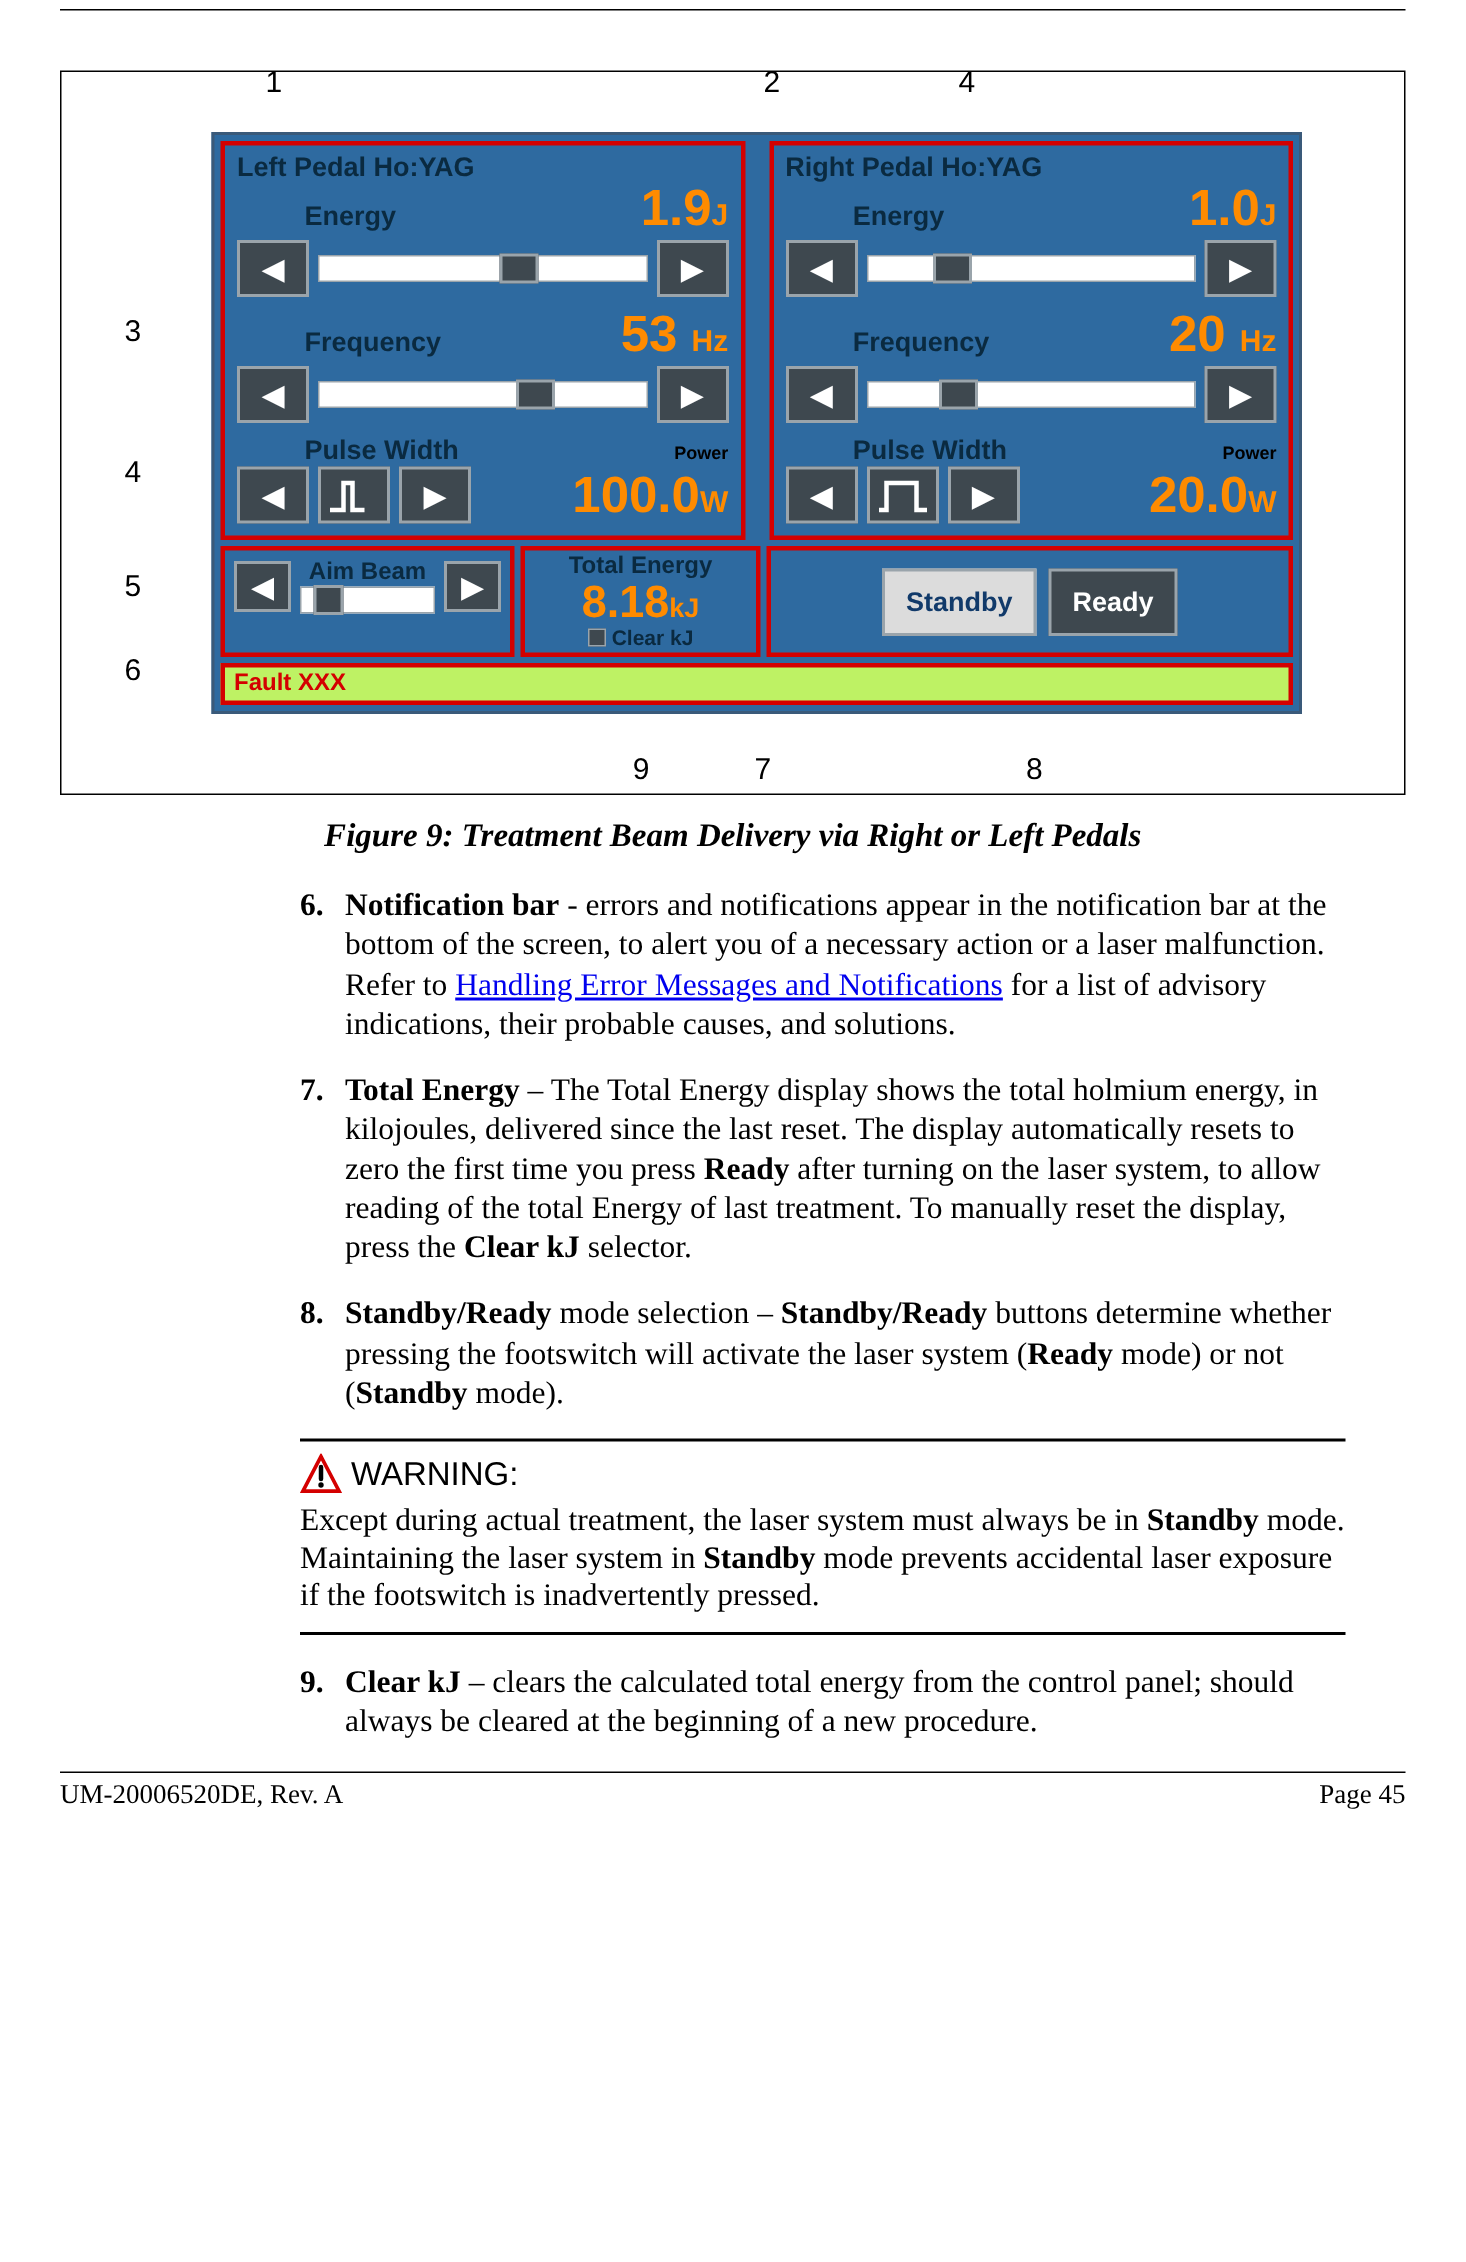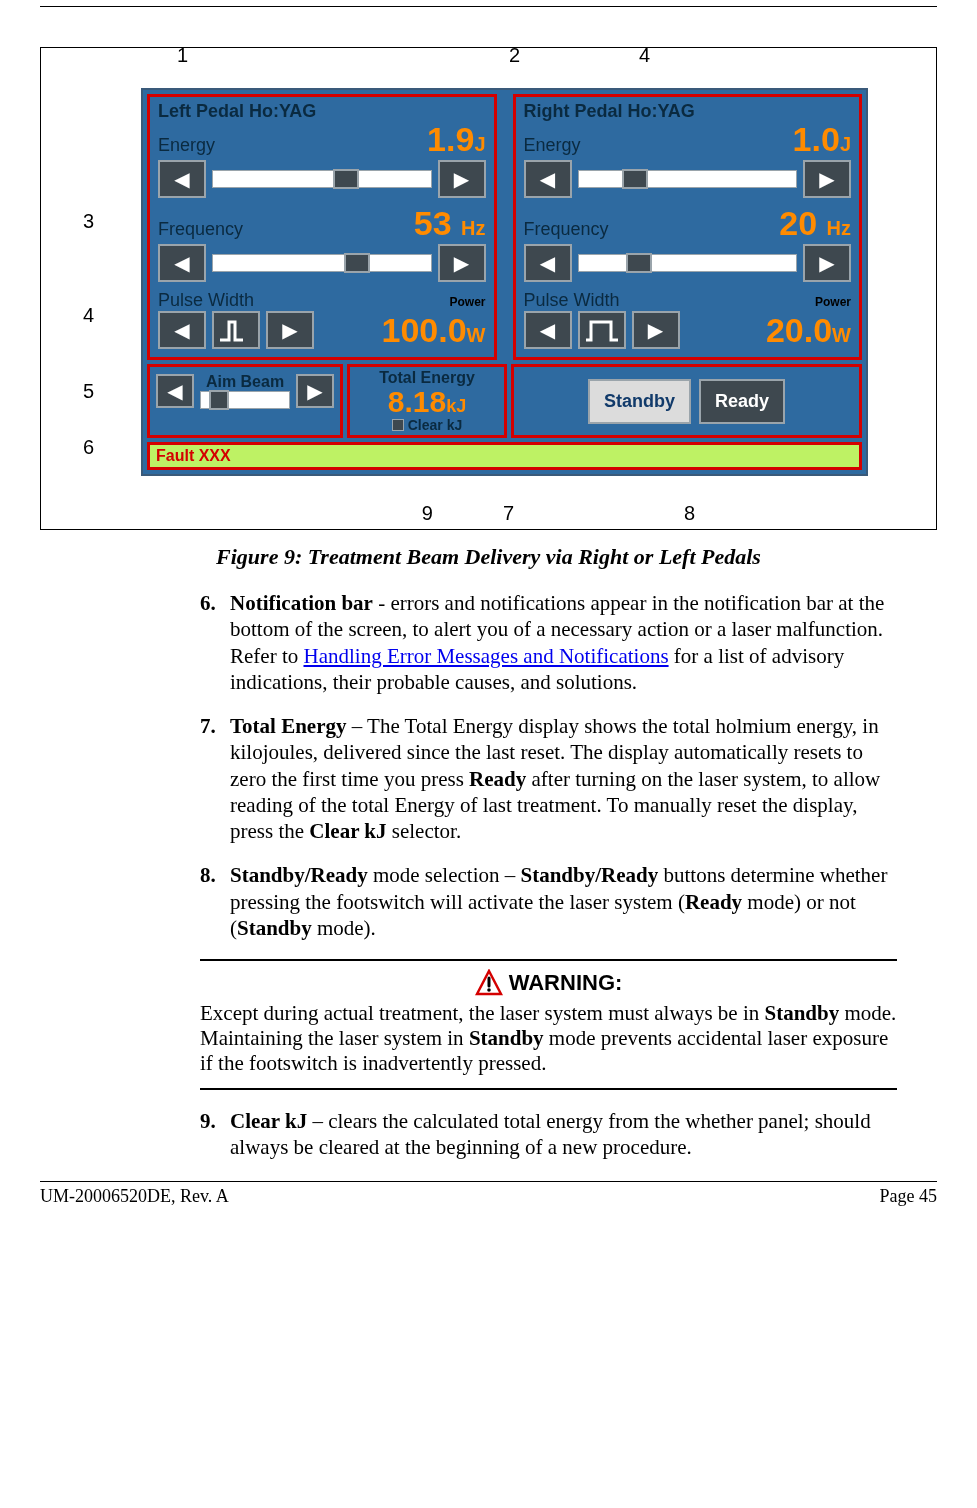--- a/index.html
+++ b/index.html
@@ -58,21 +58,21 @@
   .panel-title {
     color: #0a2a40;
     font-weight: bold;
     font-size: 18px;
   }
   .param-row {
     display: flex;
     justify-content: space-between;
     align-items: baseline;
   }
-  .param-label { color: #0a2a40; font-weight: normal; font-size: 18px; }
+  .param-label { color: #0a2a40; font-weight: bold; font-size: 18px; margin-left: 45px; }
   .param-value { color: #ff8b00; font-weight: bold; font-size: 34px; line-height: 1; }
   .param-value .unit { font-size: 20px; }
   .adj-row {
     display: flex;
     align-items: center;
     gap: 6px;
     margin: 4px 0 8px 0;
   }
   .arrow-btn {
     width: 48px; height: 38px;
@@ -208,27 +208,26 @@
 
   .warn-wrap {
     margin: 0 40px 18px 160px;
     border-top: 2px solid #000;
     border-bottom: 2px solid #000;
     padding: 8px 0 12px 0;
     font-size: 21px;
   }
   .warn-head {
     font-family: Arial, Helvetica, sans-serif;
-    font-weight: bold;
+    font-weight: normal;
     font-size: 22px;
     display:flex;
     align-items:center;
     gap:6px;
     margin-bottom: 4px;
-    justify-content: center;
   }
   .warn-icon {
     width:28px; height:28px;
     display:inline-flex; align-items:center; justify-content:center;
   }
 
   .footer {
     display:flex;
     justify-content: space-between;
     font-size: 18px;
@@ -419,21 +418,21 @@
     </div>
     <div>
       <span>Except during actual treatment, the laser system must always be in </span><b>Standby</b><span> mode. Maintaining the laser system in </span><b>Standby</b><span> mode prevents accidental laser exposure if the footswitch is inadvertently pressed.</span>
     </div>
   </div>
 
   <div class="body-list">
     <div class="item">
       <span class="item-num">9.</span>
       <span class="item-body">
-        <b>Clear kJ</b><span> – clears the calculated total energy from the whether panel; should always be cleared at the beginning of a new procedure.</span>
+        <b>Clear kJ</b><span> – clears the calculated total energy from the control panel; should always be cleared at the beginning of a new procedure.</span>
       </span>
     </div>
   </div>
 
   <div class="footer">
     <span>UM-20006520DE, Rev. A</span>
     <span>Page 45</span>
   </div>
 </div>
 

